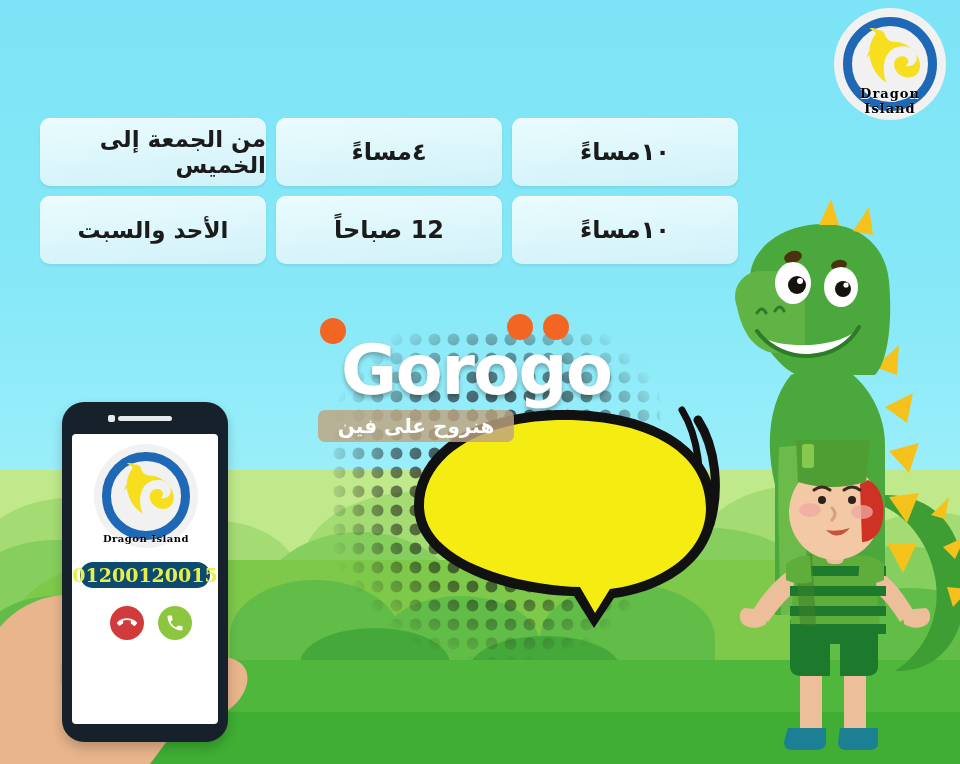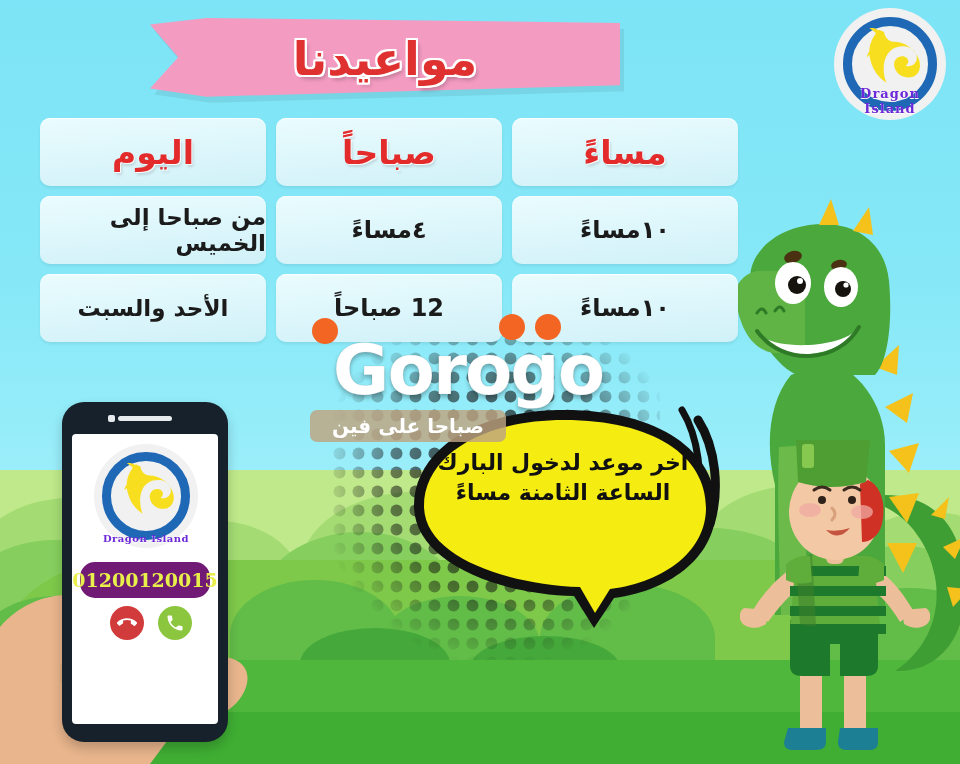--- a/index.html
+++ b/index.html
@@ -80,21 +80,21 @@
   .cell.head span {
     color:#e32b2b; font-size:33px; font-weight:bold;
     text-shadow:1px 1px 0 rgba(255,255,255,.9), 2px 3px 3px rgba(0,0,0,.13);
   }
   .cell.body span {
     color:#1b1b1b; font-size:24px; font-weight:bold;
   }
   .cell.body.day span { font-size:23px; }
 
   
-  .watermark { position:absolute; left:292px; top:326px; width:350px; height:120px; }
+  .watermark { position:absolute; left:300px; top:326px; width:350px; height:120px; }
   .wm-text {
     position:absolute; left:6px; top:4px; width:340px;
     text-align:center; font-size:69px; font-weight:bold; color:#ffffff;
     font-family:"DejaVu Sans","Liberation Sans",sans-serif;
     letter-spacing:-2px; direction:ltr;
     text-shadow:0 3px 4px rgba(0,0,0,.28);
     -webkit-text-stroke:1px rgba(0,0,0,.06);
   }
   .wm-dot { position:absolute; width:26px; height:26px; border-radius:50%; background:#f26522; }
   .wm-dot1 { left:20px; top:-8px; }
@@ -112,21 +112,21 @@
   .logo .ring {
     position:absolute; inset:8%; border-radius:50%;
     border:9px solid #1f68b5; box-sizing:border-box;
   }
   .logo .dragon {
     position:absolute; left:24%; top:16%; width:54%; height:56%;
     color:#f7de1e;
   }
   .logo .arcname {
     position:absolute; left:0; bottom:4%; width:100%;
-    text-align:center; font-size:13px; font-weight:bold; color:#6d28d9;
+    text-align:center; font-size:13px; font-weight:bold; color:#000000;
     font-family:"DejaVu Serif","Liberation Serif",serif;
     direction:ltr; letter-spacing:1px;
     text-shadow:0 1px 0 #fff;
   }
   #logo-top { position:absolute; right:14px; top:8px; width:112px; height:112px; }
   #logo-top .arcname { font-size:13px; }
 
   
   .phone { position:absolute; left:62px; top:402px; width:166px; height:340px; }
   .phone-body {
@@ -141,22 +141,22 @@
     position:absolute; left:50%; top:14px; transform:translateX(-50%);
     width:54px; height:5px; background:#e7eaec; border-radius:3px;
   }
   .phone-cam {
     position:absolute; left:46px; top:13px; width:7px; height:7px;
     background:#e7eaec; border-radius:2px;
   }
   .phone-logo { position:absolute; left:22px; top:10px; width:104px; height:104px; }
   .phone-logo .arcname { font-size:10px; letter-spacing:.5px; }
   .phone-number {
-    position:absolute; left:8px; top:128px; width:130px; height:36px;
-    background:#701a75; border-radius:15px;
+    position:absolute; left:8px; top:128px; width:130px; height:26px;
+    background:#0c4a6e; border-radius:15px;
     display:flex; align-items:center; justify-content:center;
     color:#e8ef4a; font-size:19px; font-weight:bold; direction:ltr;
     font-family:"DejaVu Serif","Liberation Serif",serif;
   }
   .call-btns { position:absolute; left:28px; top:172px; width:92px; display:flex; gap:14px; }
   .call-btn { width:34px; height:34px; border-radius:50%; display:flex; align-items:center; justify-content:center; }
   .call-accept { background:#8cc63e; }
   .call-reject { background:#d23b3b; }
   .call-btn svg { width:20px; height:20px; fill:#fff; }
 
@@ -294,24 +294,20 @@
 
   <div class="bubble">
     <svg viewBox="0 0 330 230" xmlns="http://www.w3.org/2000/svg">
       <path d="M300 16 C318 44 322 86 312 120" stroke="#111" stroke-width="9" fill="none" stroke-linecap="round"></path>
       <path d="M284 6 C300 32 306 74 298 108" stroke="#111" stroke-width="7" fill="none" stroke-linecap="round"></path>
       <path d="M166 6 C262 6 318 48 318 104 C318 150 276 186 216 194
                L196 224 L176 192 C96 190 16 156 16 102 C16 46 78 6 166 6 Z" fill="#111111"></path>
       <path d="M166 16 C256 16 308 52 308 104 C308 146 268 178 212 185
                L197 209 L182 183 C106 180 26 152 26 102 C26 52 84 16 166 16 Z" fill="#f5ec12"></path>
     </svg>
-    <div class="bubble-text">
-      <div>أخر موعد لدخول البارك</div>
-      <div>الساعة الثامنة مساءً</div>
-    </div>
   </div>
 
   <div class="boy">
     <svg viewBox="0 0 190 332" xmlns="http://www.w3.org/2000/svg">
 
       <rect x="60" y="218" width="22" height="82" fill="#ecbe9a"></rect>
       <rect x="104" y="218" width="22" height="82" fill="#ecbe9a"></rect>
 
       <path d="M48 296 h38 v14 q0 8 -10 8 H52 q-8 0 -8 -8 z" fill="#1c7f93"></path>
       <path d="M100 296 h38 v14 q0 8 -8 8 h-24 q-8 0 -8 -8 z" fill="#1c7f93"></path>
@@ -402,43 +398,27 @@
           <svg viewBox="0 0 24 24">
               <g transform="rotate(135 12 12)">
                 <path d="M6.6 10.8c1.4 2.8 3.8 5.1 6.6 6.6l2.2-2.2c.3-.3.7-.4 1-.2 1.2.4 2.4.6 3.6.6.6 0 1 .4 1 1V20c0 .6-.4 1-1 1C10.6 21 3 13.4 3 4c0-.6.4-1 1-1h3.5c.6 0 1 .4 1 1 0 1.3.2 2.5.6 3.6.1.4 0 .8-.2 1l-2.3 2.2z"></path>
               </g>
             </svg>
         </div>
       </div>
     </div>
   </div>
 
-  <div class="ribbon-wrap">
-    <div class="ribbon-shadow"></div>
-    <div class="ribbon"></div>
-    <div class="ribbon-title">مواعيدنا</div>
-  </div>
 
   <div class="table">
 
-    <div class="row">
-      <div class="cell head">
-        <span>اليوم</span>
-      </div>
-      <div class="cell head">
-        <span>صباحاً</span>
-      </div>
-      <div class="cell head">
-        <span>مساءً</span>
-      </div>
-    </div>
 
     <div class="row">
       <div class="cell body day">
-        <span>من صباحا إلى الخميس</span>
+        <span>من الجمعة إلى الخميس</span>
       </div>
       <div class="cell body">
         <span>٤مساءً</span>
       </div>
       <div class="cell body">
         <span>١٠مساءً</span>
       </div>
     </div>
 
     <div class="row">
@@ -453,21 +433,21 @@
       </div>
     </div>
 
   </div>
 
   <div class="watermark">
     <div class="wm-dot wm-dot1"></div>
     <div class="wm-dot wm-dot2"></div>
     <div class="wm-dot wm-dot3"></div>
     <div class="wm-text">Gorogo</div>
-    <div class="wm-badge">صباحا على فين</div>
+    <div class="wm-badge">هنروح على فين</div>
   </div>
 
   <div class="logo" id="logo-top">
     <div class="ring"></div>
     <div class="dragon">
       <svg viewBox="0 0 100 100" xmlns="http://www.w3.org/2000/svg">
         <path d="M30 6 C16 20 10 40 16 58 C20 74 30 86 42 94
                  C36 78 36 62 42 50 C48 38 60 32 74 34
                  C86 36 94 46 92 56 C90 64 82 68 74 66
                  C82 60 78 50 68 50 C58 50 52 60 56 70

